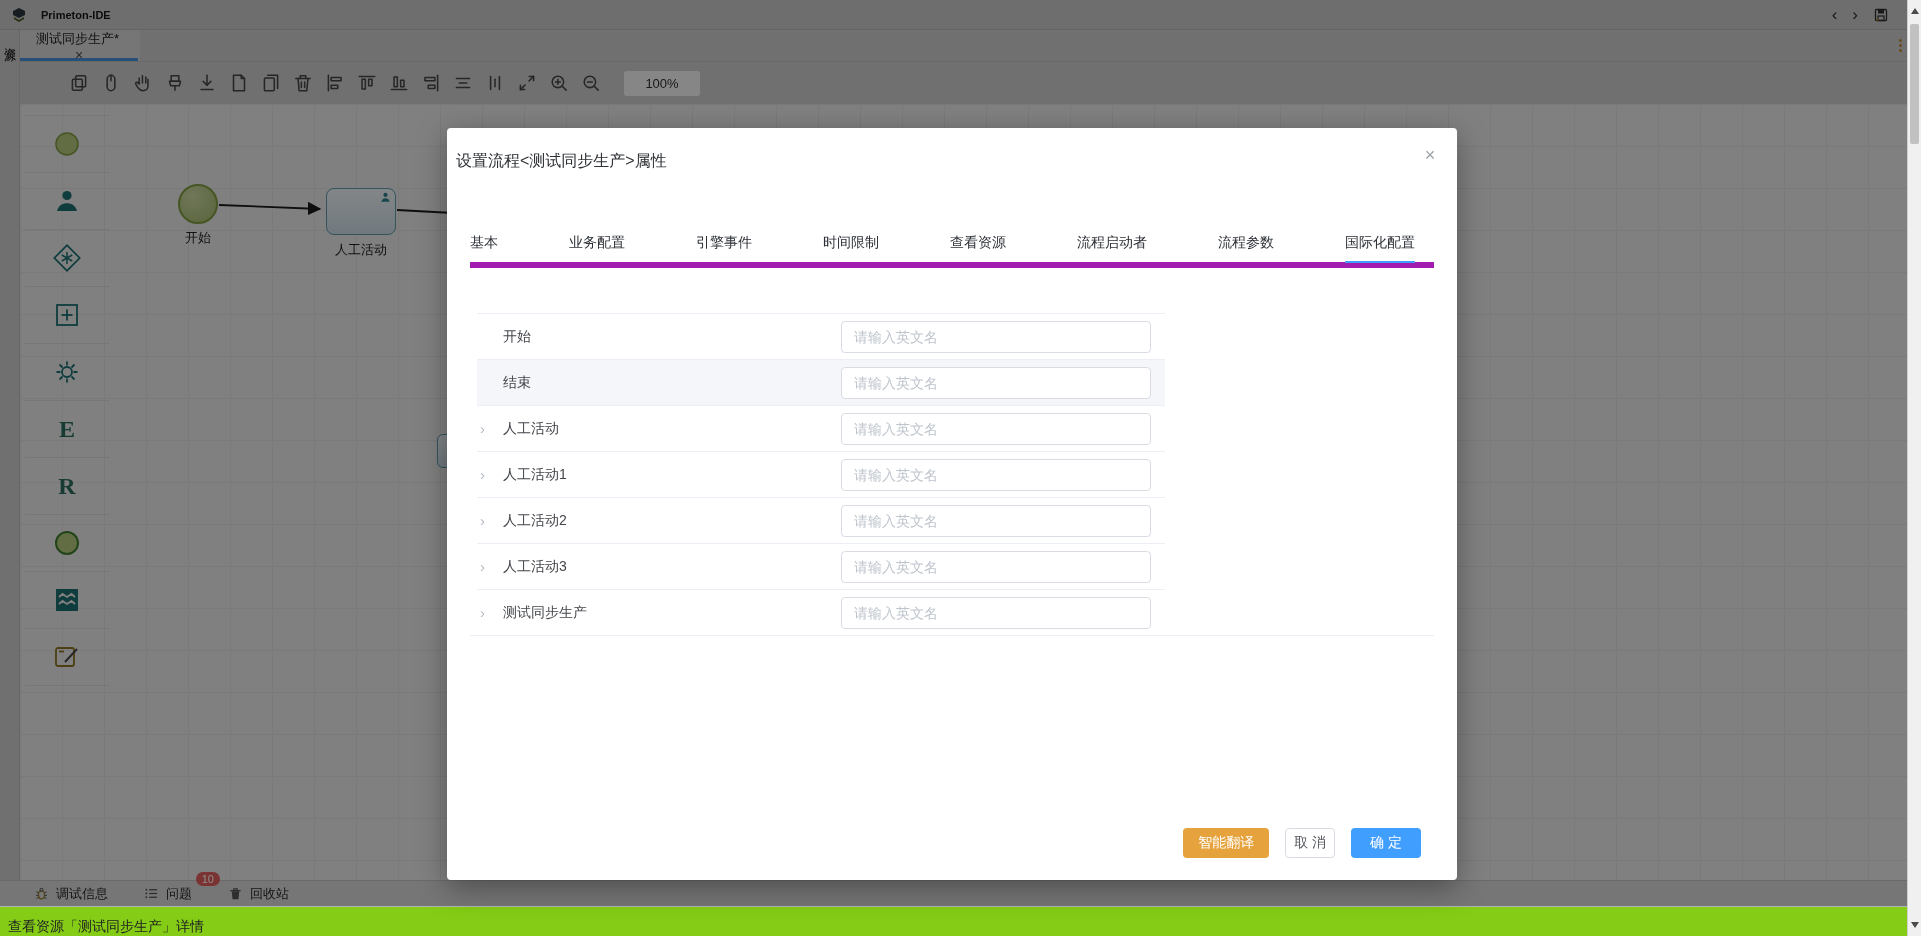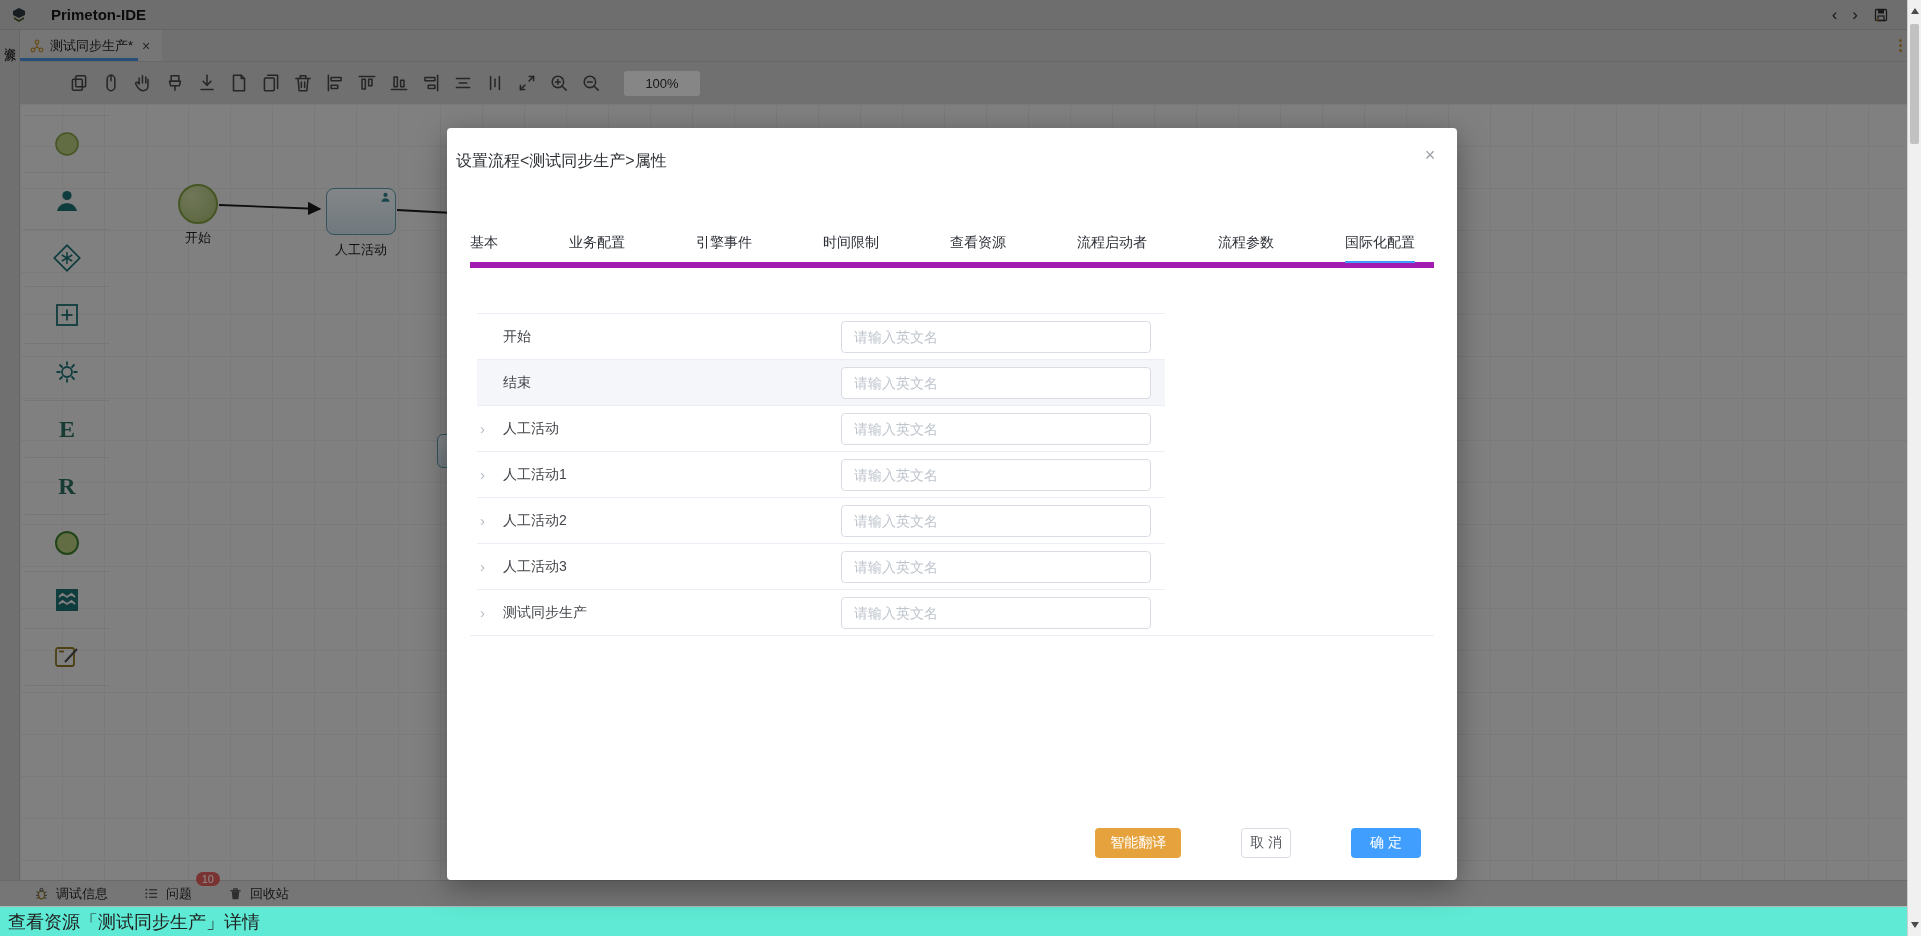--- a/index.html
+++ b/index.html
@@ -7,33 +7,33 @@
   #app {
     position:relative; width:1921px; height:936px; overflow:hidden;
     background:#e9e9e9; font-family:"Liberation Sans", sans-serif;
     -webkit-font-smoothing:antialiased;
   }
 
   
   .titlebar { position:absolute; left:0; top:0; width:1907px; height:30px;
     background:#c9c9c9; border-bottom:1px solid #b7b7b7;
     display:flex; align-items:center; padding:0 10px; }
-  .app-title { font-size:15px; font-weight:600; color:#161616; margin-left:23px; }
+  .app-title { font-size:11px; font-weight:600; color:#161616; margin-left:13px; }
   .tb-right { margin-left:auto; display:flex; align-items:center; gap:15px; margin-right:8px; }
   .nav-chev { font-size:17px; line-height:1; color:#2e2e2e; }
 
   .side-strip { position:absolute; left:0; top:30px; width:20px; height:850px;
     background:#cdcdcd; border-right:1px solid #bcbcbc; display:flex; justify-content:center; }
   .side-label { writing-mode:vertical-rl; text-orientation:upright; font-size:12px;
     color:#1d1d1d; margin-top:8px; letter-spacing:2px; }
 
   .tabbar { position:absolute; left:20px; top:30px; width:1887px; height:32px;
     background:#cdcdcd; border-bottom:1px solid #bdbdbd; display:flex; }
   .doc-tab { position:relative; display:flex; align-items:center; padding:0 12px 0 10px;
-    background:#d8d8d8; }
+    background:#d8d8d8;flex-direction:column; }
   .doc-tab::after { content:""; position:absolute; left:0; bottom:0; width:118px; height:3px;
     background:var(--tab-underline-blue,#4a90d9); }
   .tab-label { font-size:13px; color:#1c1c1c; margin:0 9px 0 6px; }
   .tab-close { font-size:14px; color:#474747; line-height:1; }
   .tab-more { margin-left:auto; align-self:center; margin-right:5px;
     display:flex; flex-direction:column; gap:2px; }
   .tab-more i { width:3px; height:3px; border-radius:50%; background:#bd8a2e; display:block; }
 
   .toolbar { position:absolute; left:20px; top:62px; width:1887px; height:42px;
     background:#cdcdcd; display:flex; align-items:center; padding-left:48px; gap:6px; }
@@ -72,22 +72,22 @@
   .bottombar { position:absolute; left:0; top:880px; width:1907px; height:26px;
     background:#d8d8d8; border-top:1px solid #c2c2c2; display:flex; align-items:center;
     padding-left:34px; gap:36px; }
   .bar-item { position:relative; display:flex; align-items:center; gap:7px;
     font-size:13px; color:#262626; }
   .bar-item svg { width:15px; height:15px; }
   .badge { position:absolute; top:-13px; right:-28px; background:var(--danger-red,#e05c5c);
     color:#fff; font-size:11px; line-height:14px; padding:0 6px; border-radius:8px; }
 
   .statusbar { position:absolute; left:0; top:906px; width:1907px; height:30px;
-    background:#5eead4; border-top:1px solid #b3b3b3; display:flex; align-items:center;
-    padding-left:8px; font-size:18px; color:#222; }
+    background:#84cc16; border-top:1px solid #b3b3b3; display:flex; align-items:flex-end;
+    padding-left:8px; font-size:14px; color:#222; }
 
   .scrollbar { position:absolute; left:1907px; top:0; width:14px; height:936px;
     background:#f0f0f0; border-left:1px solid #cfcfcf; }
   .sb-up { position:absolute; top:8px; left:3px; width:0; height:0;
     border-left:4px solid transparent; border-right:4px solid transparent;
     border-bottom:6px solid #4a4a4a; }
   .sb-down { position:absolute; bottom:8px; left:3px; width:0; height:0;
     border-left:4px solid transparent; border-right:4px solid transparent;
     border-top:6px solid #4a4a4a; }
   .sb-thumb { position:absolute; top:24px; left:2px; width:9px; height:120px;
@@ -115,21 +115,21 @@
   .row-arrow { width:26px; padding-left:3px; font-size:15px; color:#b4bac4; }
   .row-label { font-size:14px; color:#43464b; }
   .row-input { margin-left:auto; margin-right:14px; width:310px; height:32px;
     border:1px solid #d9dde3; border-radius:4px; font-size:14px; color:#333;
     padding:0 12px; outline:none; font-family:"Liberation Sans",sans-serif; background:#fff; }
   .row-input::placeholder { color:#bfc5cd; }
   .dlg-bottomline { position:absolute; left:23px; right:23px; top:507px;
     border-top:1px solid #ebeef5; }
   .dlg-footer { position:absolute; right:36px; bottom:22px; display:flex; gap:16px; }
   .btn { height:30px; border-radius:4px; font-size:14px; border:none;
-    font-family:"Liberation Sans",sans-serif;margin-left:44px; }
+    font-family:"Liberation Sans",sans-serif; }
   .btn-warning { background:var(--warning-orange,#e6a23c); color:#fff; padding:0 15px; }
   .btn-plain { background:#fff; border:1px solid #d8dce2; color:#55585e; padding:0 8px; }
   .btn-primary { background:var(--primary-blue,#409eff); color:#fff; padding:0 19px; }
 </style>
 </head>
 <body>
 
 <div id="app">
 
   <div class="titlebar">

